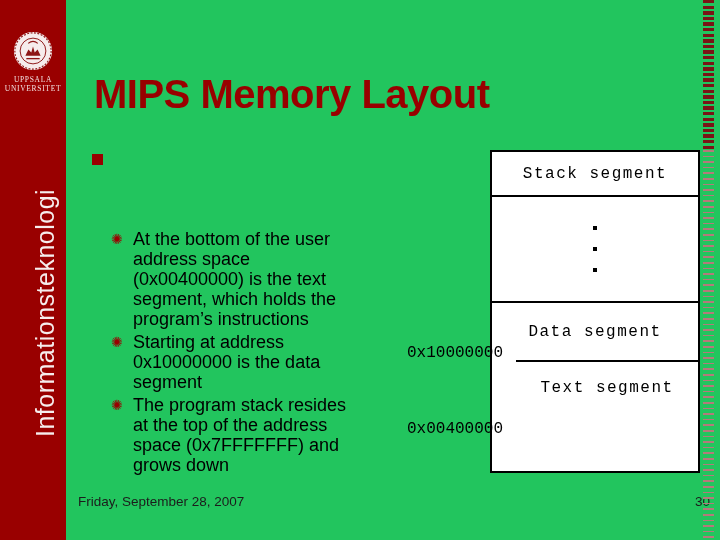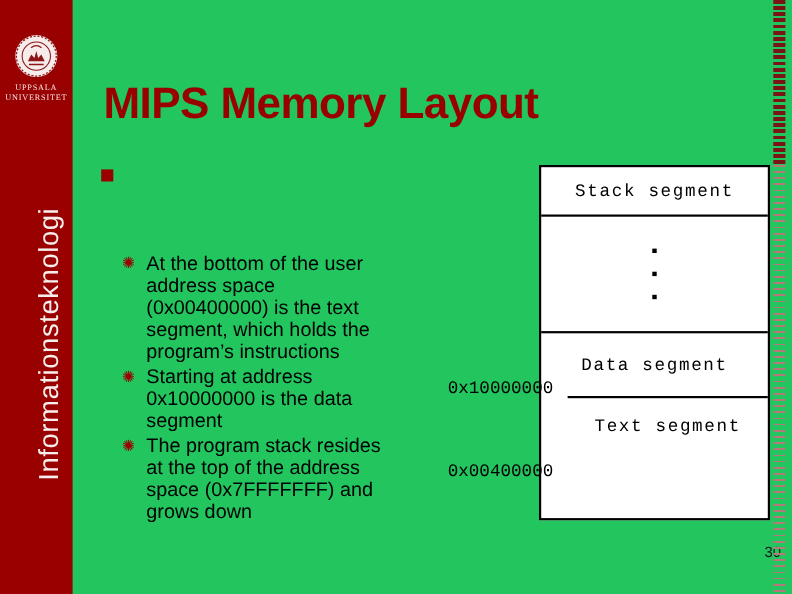--- a/index.html
+++ b/index.html
@@ -173,20 +173,21 @@
       <span>Data segment</span>
     </div>
     <div class="seg seg-text">
       <span>Text segment</span>
     </div>
   </div>
 
   <div class="addr addr-data mono">0x10000000</div>
   <div class="addr addr-text mono">0x00400000</div>
 
+  <div class="footer-date">Friday, September 28, 2007</div>
   <div class="footer-page">30</div>
 
   <div class="dash-strip">
     <div class="dash-top"></div>
     <div class="dash-bottom"></div>
   </div>
 
 </div>
 
 </body></html>

